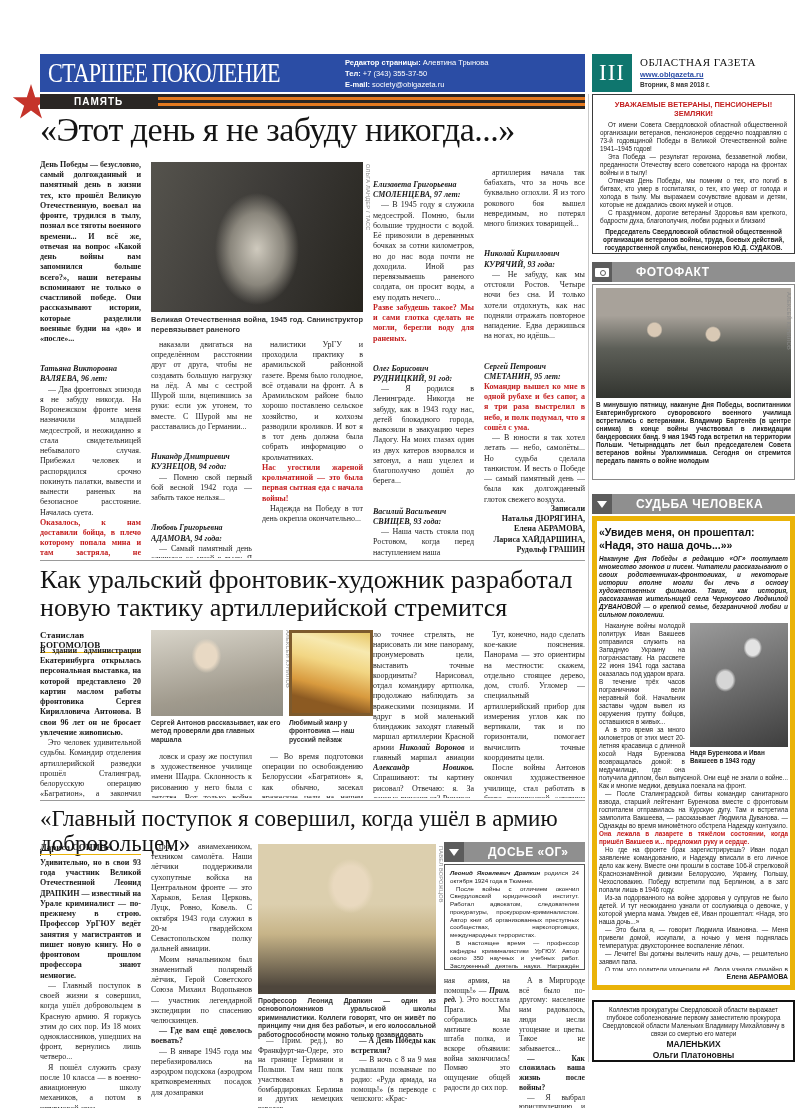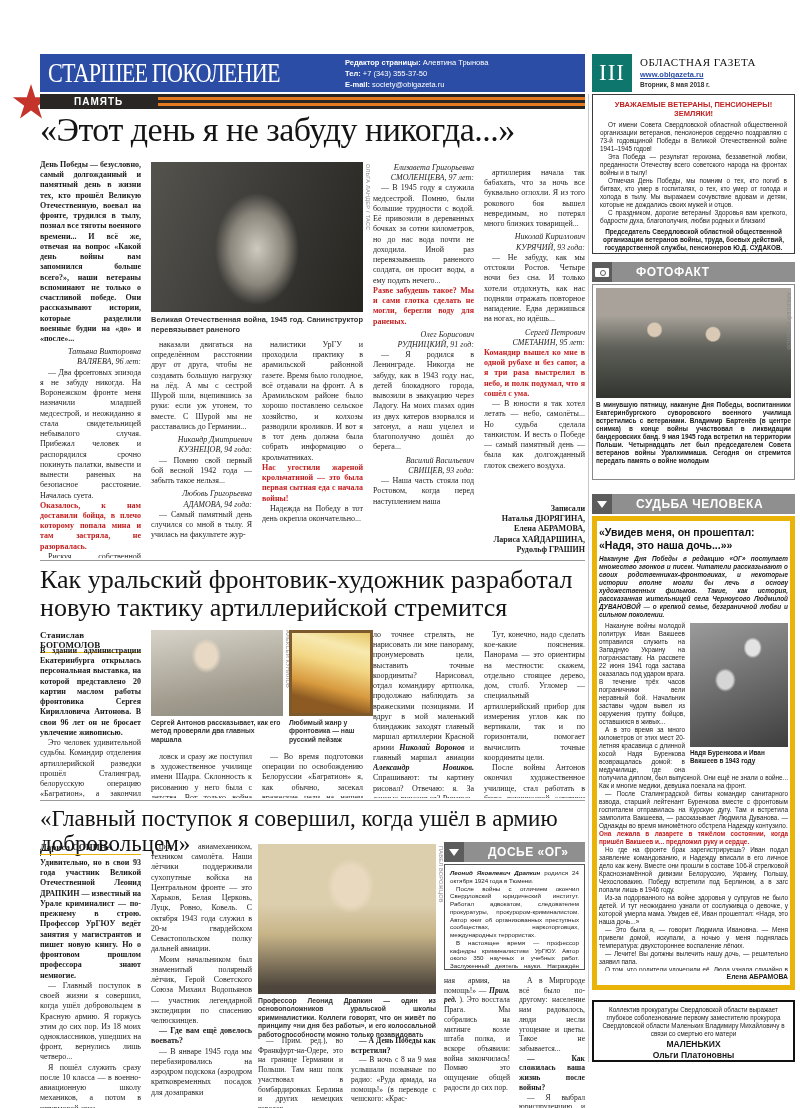--- a/index.html
+++ b/index.html
@@ -27,21 +27,21 @@
   
   .h1{position:absolute;left:40px;top:113px;width:545px;font-size:34px;line-height:1.02;letter-spacing:-.5px;color:#141414;}
   .rule{position:absolute;left:40px;width:545px;border-top:1px solid #9a9a9a;}
   .h2{position:absolute;left:40px;top:566px;width:545px;font-size:26px;line-height:1.08;color:#141414;}
   .h3{position:absolute;left:40px;top:806px;width:560px;font-size:23px;line-height:1.1;color:#141414;}
   
   .tcol{position:absolute;width:101px;font-size:8px;line-height:1.28;text-align:justify;overflow:hidden;}
   .seg{display:block;}
   .seg.p{text-indent:8px;}
   .seg.lead{font-weight:700;}
-  .seg.name{font-weight:400;font-style:italic;margin-top:3px;text-align:right;}
+  .seg.name{font-weight:700;font-style:italic;margin-top:20px;text-align:left;}
   .seg.redblk{color:#c32020;font-weight:700;}
   .seg.q{font-weight:700;text-indent:8px;}
   .seg.in{display:inline;}
   .seg.bi{display:inline;font-weight:700;font-style:italic;}
   .seg.sigl{text-align:right;font-weight:700;}
   .byline{font-size:9px;font-weight:700;border-bottom:1px solid #eab308;padding-bottom:2px;width:101px;}
   
   .ph{position:absolute;}
   .vc{position:absolute;writing-mode:vertical-rl;font-family:"Liberation Sans",sans-serif;font-size:5.5px;
       color:#8a8a8a;letter-spacing:.3px;white-space:nowrap;}

